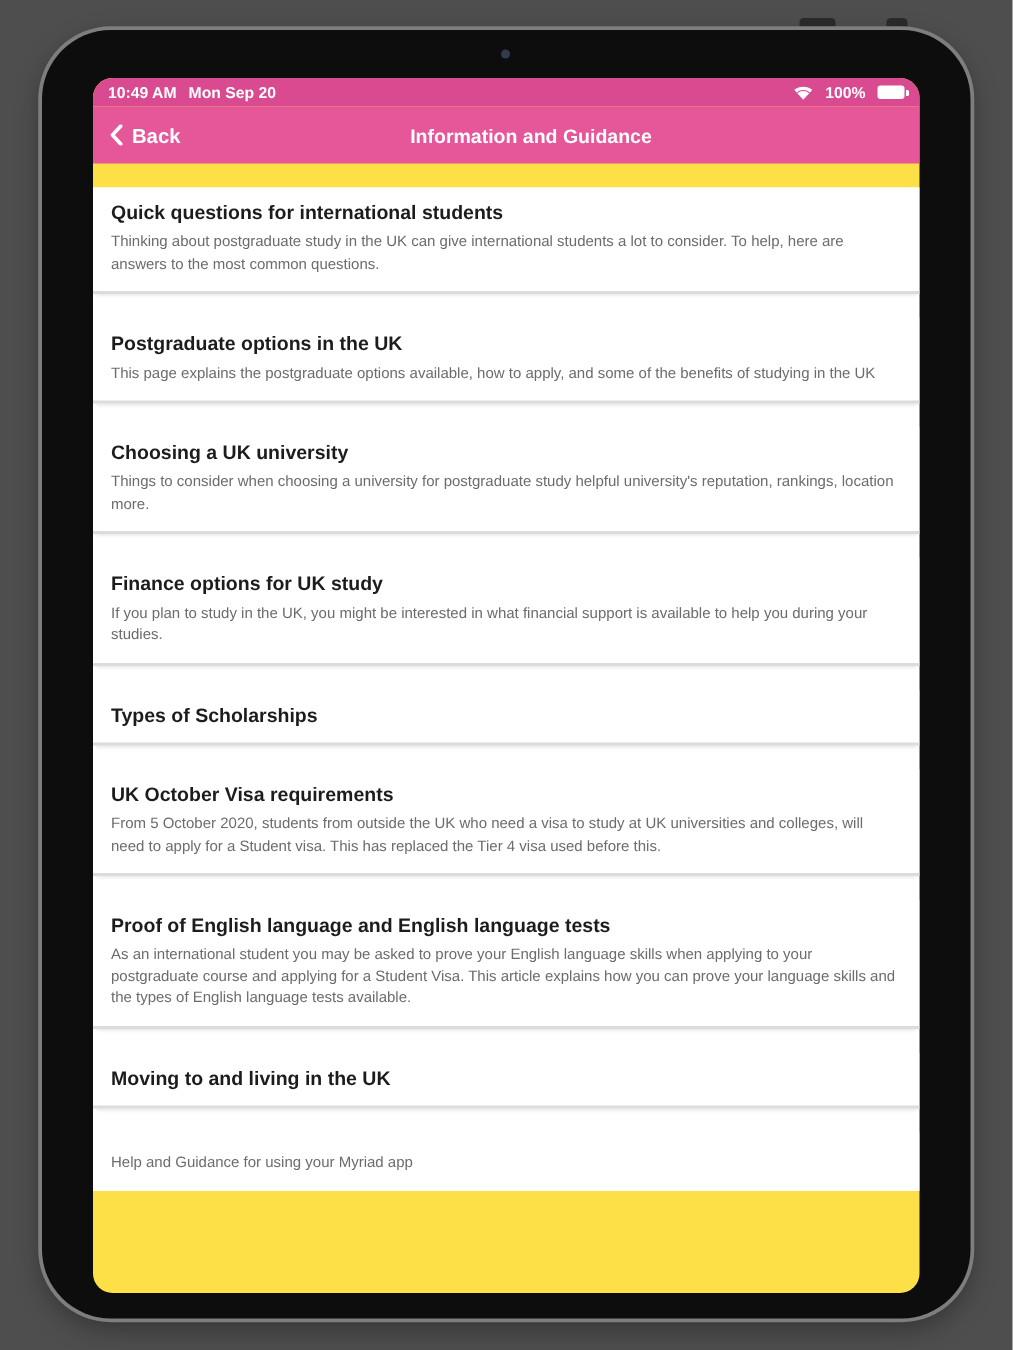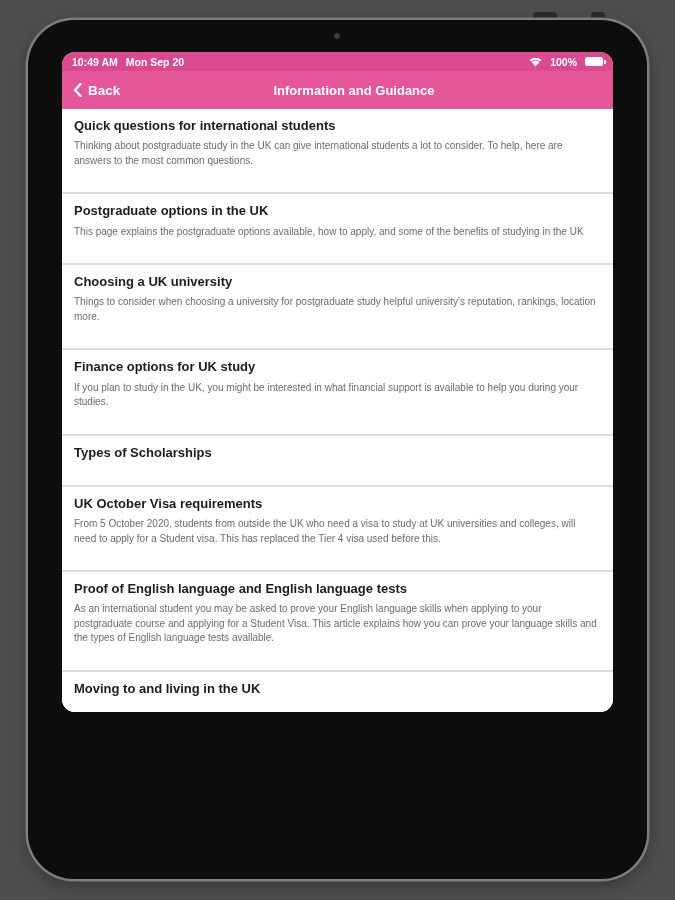--- a/index.html
+++ b/index.html
@@ -16,21 +16,21 @@
     background:#0d0d0d; border-radius:46px;
     box-shadow:0 0 0 2.5px #7e7e7e, 0 6px 18px rgba(0,0,0,0.35);
   }
   .camera {
     position:absolute; left:306px; top:13px; width:6px; height:6px;
     border-radius:50%; background:#333a4d;
   }
 
   
   .screen {
-    position:absolute; left:34px; top:32px; width:551px; height:660px;
+    position:absolute; left:34px; top:32px; width:551px; height:810px;
     background:#fde047; border-radius:13px; overflow:hidden;
   }
 
   
   .statusbar {
     height:19px; background:#d94a90; color:#ffffff;
     display:flex; align-items:center; justify-content:space-between;
     padding:0 10px; font-size:10.5px; font-weight:bold;
   }
   .sb-left, .sb-right { display:flex; align-items:center; gap:8px; }
@@ -48,24 +48,24 @@
   .nav-title { color:#ffffff; font-size:13px; font-weight:bold; }
   .back-btn {
     position:absolute; left:11px; top:0; height:100%;
     display:flex; align-items:center; gap:6px; color:#ffffff; cursor:pointer;
   }
   .back-label { font-size:13.5px; font-weight:bold; }
 
   
   .list { background:#ffffff; }
   .item {
-    padding:9px 16px 24px 12px;
+    padding:9px 16px 10px 12px;
     border-bottom:2px solid #dcdcdc;
     box-shadow:0 2px 3px -2px rgba(0,0,0,0.18);
-    cursor:pointer; background:#ffffff;
+    cursor:pointer; background:#ffffff;margin-top:16px;
   }
   .item:last-child { border-bottom:none; box-shadow:none; }
   .item-title {
     font-size:13px; font-weight:bold; color:#1c1c1c; line-height:1.25;
   }
   .item-body {
     margin-top:5px; font-size:10px; color:#6c6c6c; line-height:1.45;
     max-width:537px;
   }
 </style>

